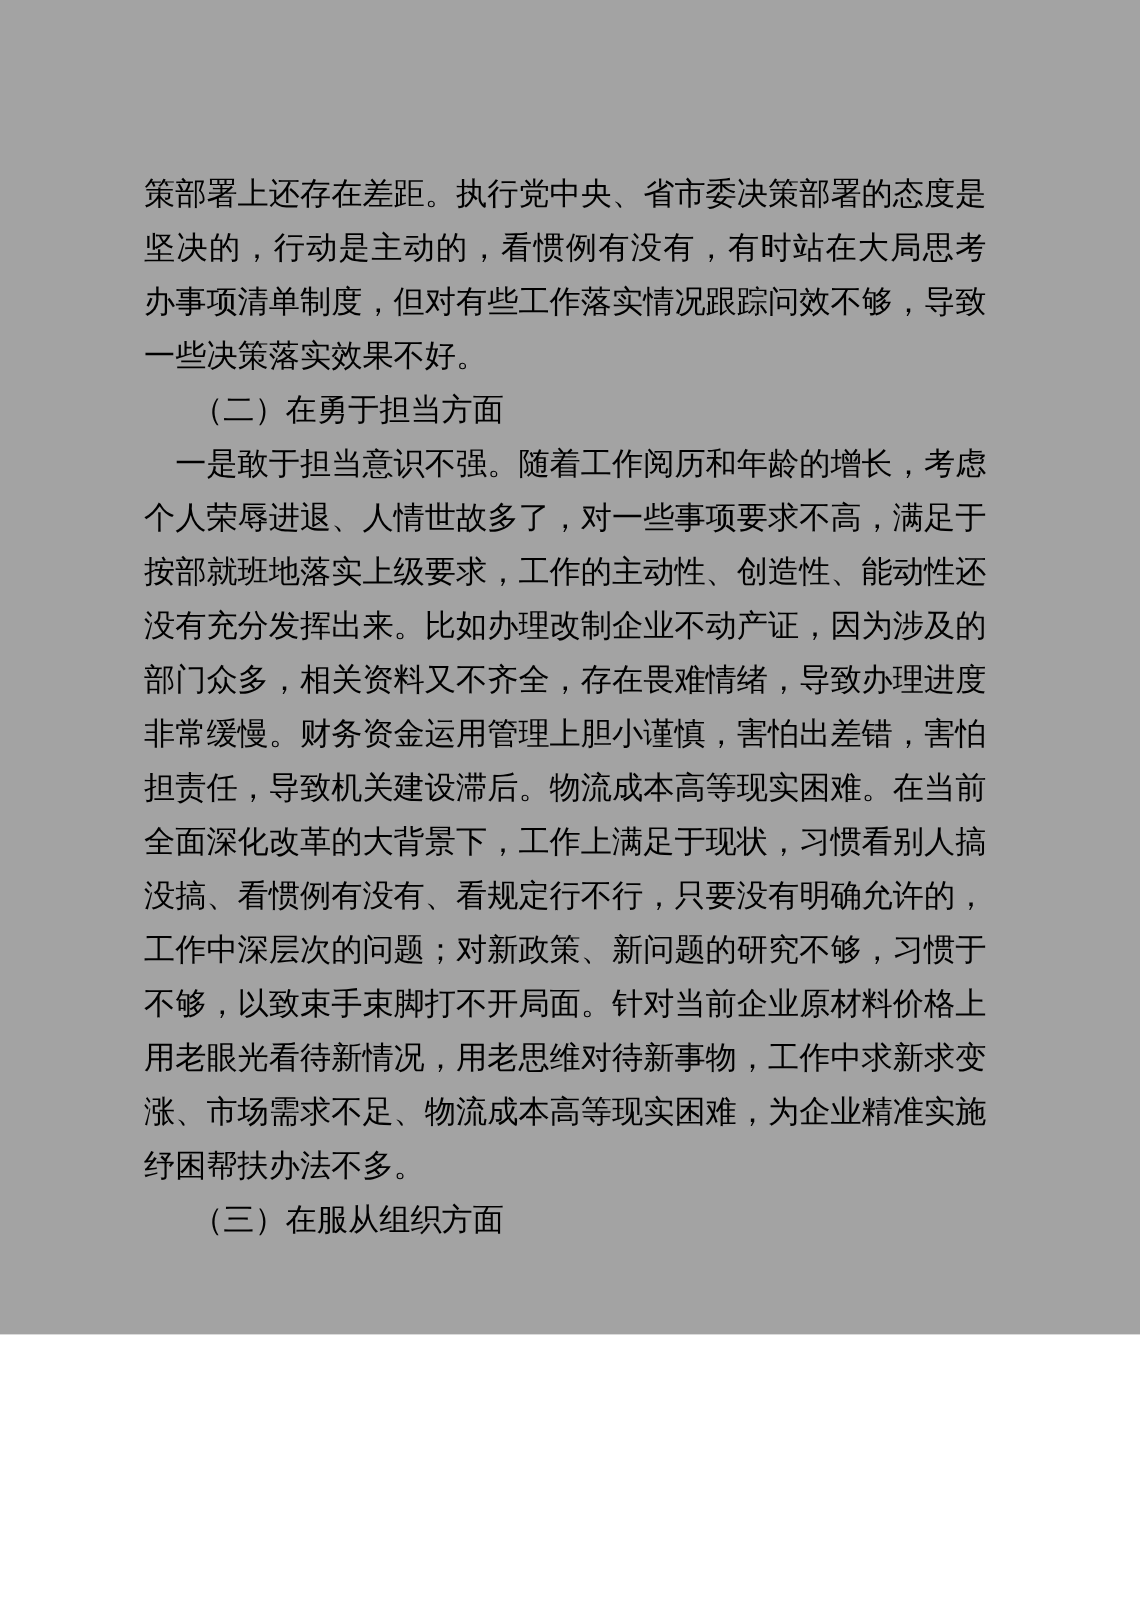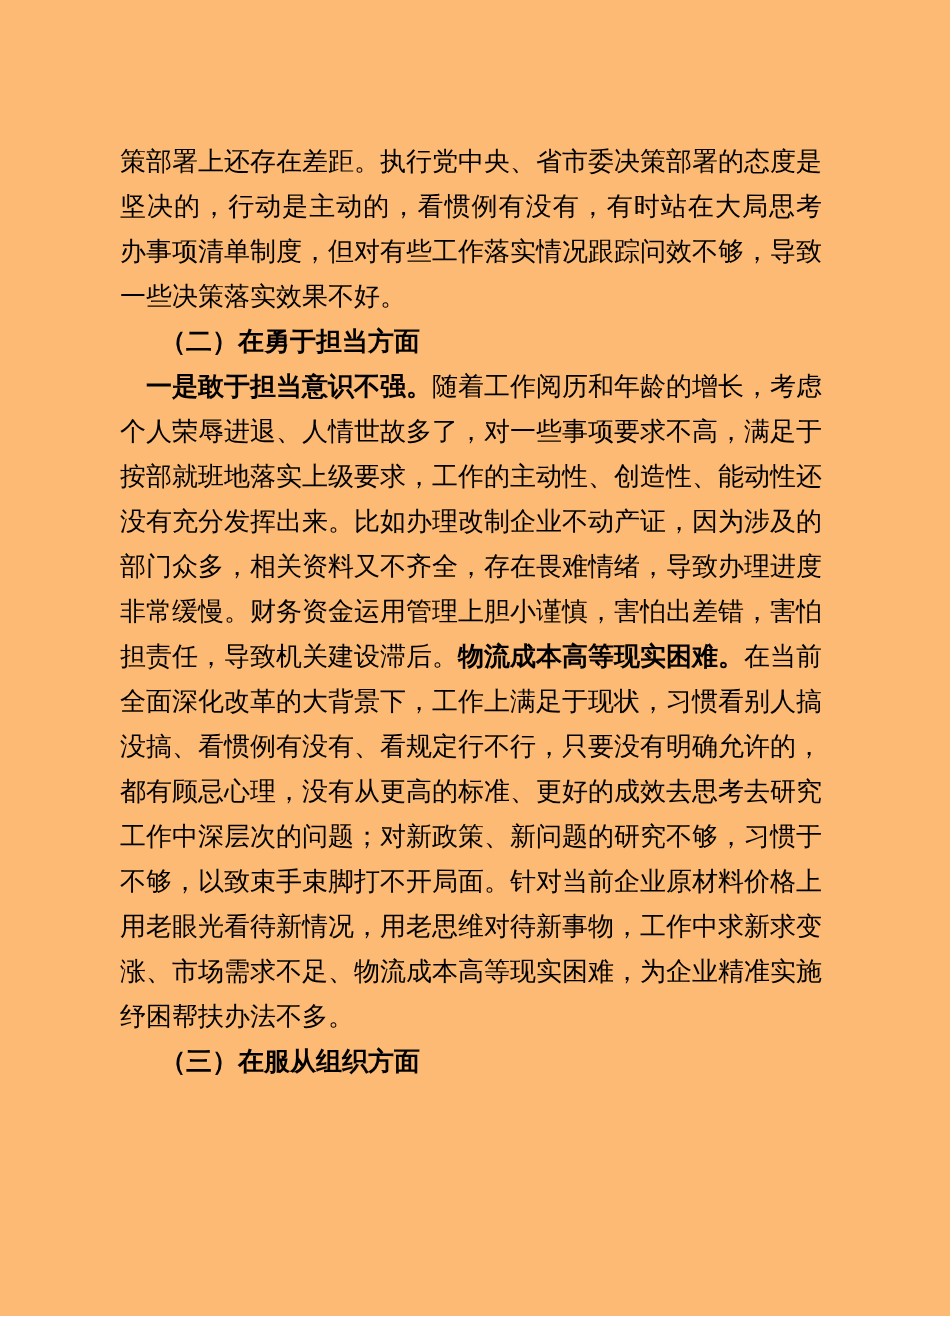--- a/index.html
+++ b/index.html
@@ -8,22 +8,22 @@
     background: #ffffff;
   }
   body {
     width: 950px;
     height: 1344px;
     font-family: "Liberation Serif", "DejaVu Serif", serif;
   }
   .page {
     box-sizing: border-box;
     width: 950px;
-    height: 1316px;
-    background: #fdba74;
+    height: 1112px;
+    background: #a3a3a3;
     padding: 139px 128px 0 120px;
     overflow: hidden;
   }
   .doc {
     width: 702px;
     color: #000000;
   }
   .block {
     margin: 0;
   }
@@ -41,21 +41,21 @@
   }
   
   .line.indent-first {
     text-indent: 26px;
   }
   .block.heading .line {
     font-weight: 700;
     text-indent: 40px;
   }
   .seg.bold {
-    font-weight: 700;
+    font-weight: 400;
     margin-top: 33px;
   }
 </style>
 </head>
 <body>
 
 <div class="page">
   <div class="doc" id="doc">
       <div class="block paragraph">
         <div class="line fill"><span class="seg">策部署上还存在差距。执行党中央、省市委决策部署的态度是</span></div>
@@ -69,21 +69,20 @@
       <div class="block paragraph">
         <div class="line indent-first fill"><span class="seg bold">一是敢于担当意识不强。</span><span class="seg">随着工作阅历和年龄的增长，考虑</span></div>
         <div class="line fill"><span class="seg">个人荣辱进退、人情世故多了，对一些事项要求不高，满足于</span></div>
         <div class="line fill"><span class="seg">按部就班地落实上级要求，工作的主动性、创造性、能动性还</span></div>
         <div class="line fill"><span class="seg">没有充分发挥出来。比如办理改制企业不动产证，因为涉及的</span></div>
         <div class="line fill"><span class="seg">部门众多，相关资料又不齐全，存在畏难情绪，导致办理进度</span></div>
         <div class="line fill"><span class="seg">非常缓慢。财务资金运用管理上胆小谨慎，害怕出差错，害怕</span></div>
         <div class="line fill"><span class="seg">担责任，导致机关建设滞后。</span><span class="seg bold">物流成本高等现实困难。</span><span class="seg">在当前</span></div>
         <div class="line fill"><span class="seg">全面深化改革的大背景下，工作上满足于现状，习惯看别人搞</span></div>
         <div class="line fill"><span class="seg">没搞、看惯例有没有、看规定行不行，只要没有明确允许的，</span></div>
-        <div class="line fill"><span class="seg">都有顾忌心理，没有从更高的标准、更好的成效去思考去研究</span></div>
         <div class="line fill"><span class="seg">工作中深层次的问题；对新政策、新问题的研究不够，习惯于</span></div>
         <div class="line fill"><span class="seg">不够，以致束手束脚打不开局面。针对当前企业原材料价格上</span></div>
         <div class="line fill"><span class="seg">用老眼光看待新情况，用老思维对待新事物，工作中求新求变</span></div>
         <div class="line fill"><span class="seg">涨、市场需求不足、物流成本高等现实困难，为企业精准实施</span></div>
         <div class="line"><span class="seg">纾困帮扶办法不多。</span></div>
       </div>
       <div class="block heading">
         <div class="line"><span class="seg bold">（三）在服从组织方面</span></div>
       </div>
     </div>

